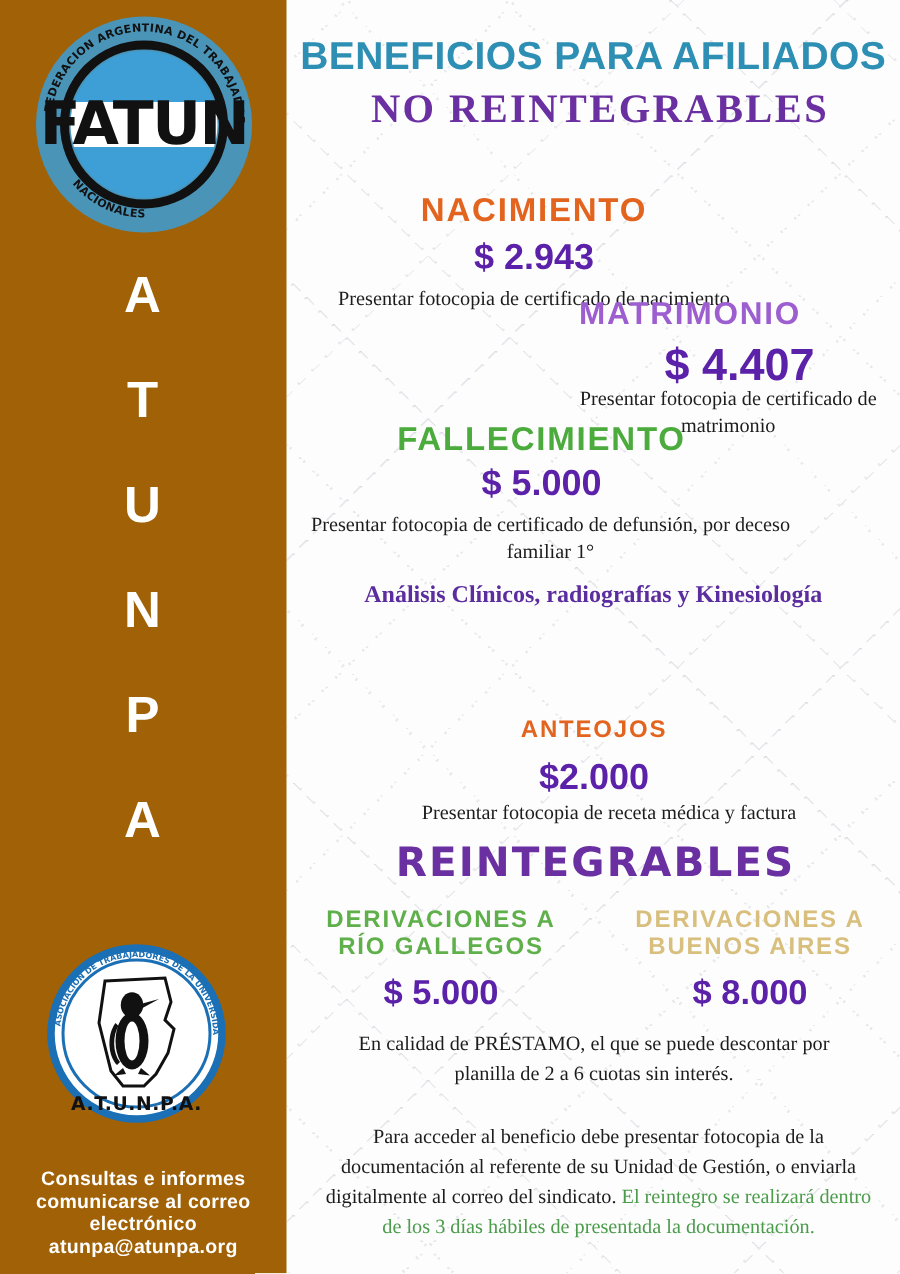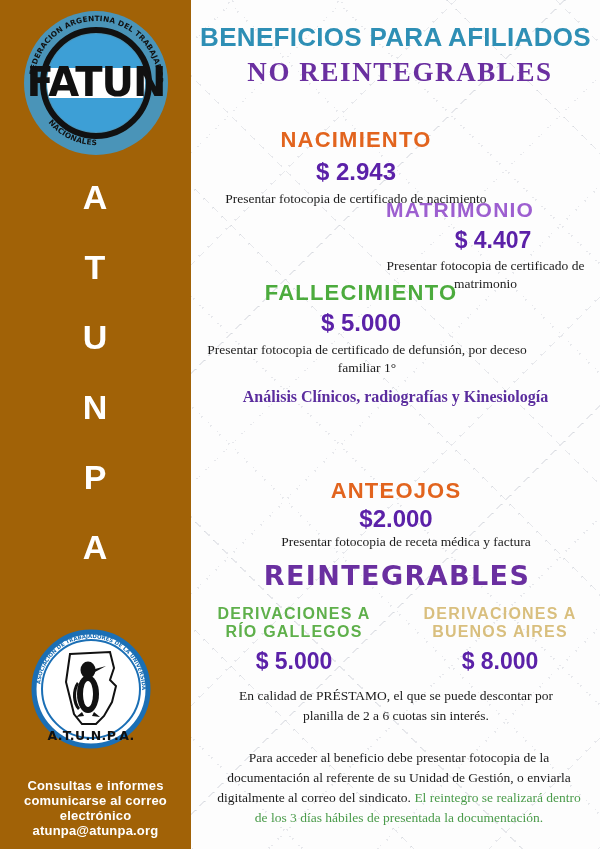--- a/index.html
+++ b/index.html
@@ -73,37 +73,37 @@
     line-height:18px;text-align:center;
   }
 
   
   .nac-title{left:0;top:127px;width:330px;text-align:center;color:#e2641e;font-size:22px;}
   .nac-amt{left:0;top:158px;width:330px;text-align:center;font-size:24px;}
   .nac-desc{left:0;top:190px;width:330px;}
 
   
   .mat-title{left:195px;top:198px;width:214px;text-align:left;color:#9d5fd0;font-size:21px;}
-  .mat-amt{left:195px;top:227px;width:214px;text-align:center;font-size:23px;}
+  .mat-amt{left:195px;top:227px;width:214px;text-align:center;font-size:30px;}
   .mat-desc{left:180px;top:257px;width:229px;}
 
   
   .fal-title{left:0;top:280px;width:340px;text-align:center;color:#4cab3d;font-size:22px;}
   .fal-amt{left:0;top:309px;width:340px;text-align:center;font-size:24px;}
   .fal-desc{left:0;top:341px;width:352px;}
 
   
   .ana-title{
     left:0;top:388px;width:409px;text-align:center;
     color:#5b2d9e;font-family:"Liberation Serif",serif;font-size:16px;font-weight:bold;
   }
   .ana-desc{left:20px;top:410px;width:380px;line-height:19px;}
 
   
-  .ant-title{left:35px;top:478px;width:340px;text-align:center;color:#e2641e;font-size:22px;}
+  .ant-title{left:35px;top:478px;width:340px;text-align:center;color:#e2641e;font-size:16px;}
   .ant-amt{left:35px;top:505px;width:340px;text-align:center;font-size:24px;}
   .ant-desc{left:35px;top:533px;width:360px;}
 
   
   .h-reint{
     left:0;top:560px;width:412px;text-align:center;
     color:#6a2fa0;font-size:27px;font-weight:bold;letter-spacing:1.4px;
     font-family:"DejaVu Sans",sans-serif;
   }
   .der-rg-title{left:8px;top:605px;width:190px;text-align:center;color:#5fb04b;font-size:16px;line-height:18px;}

